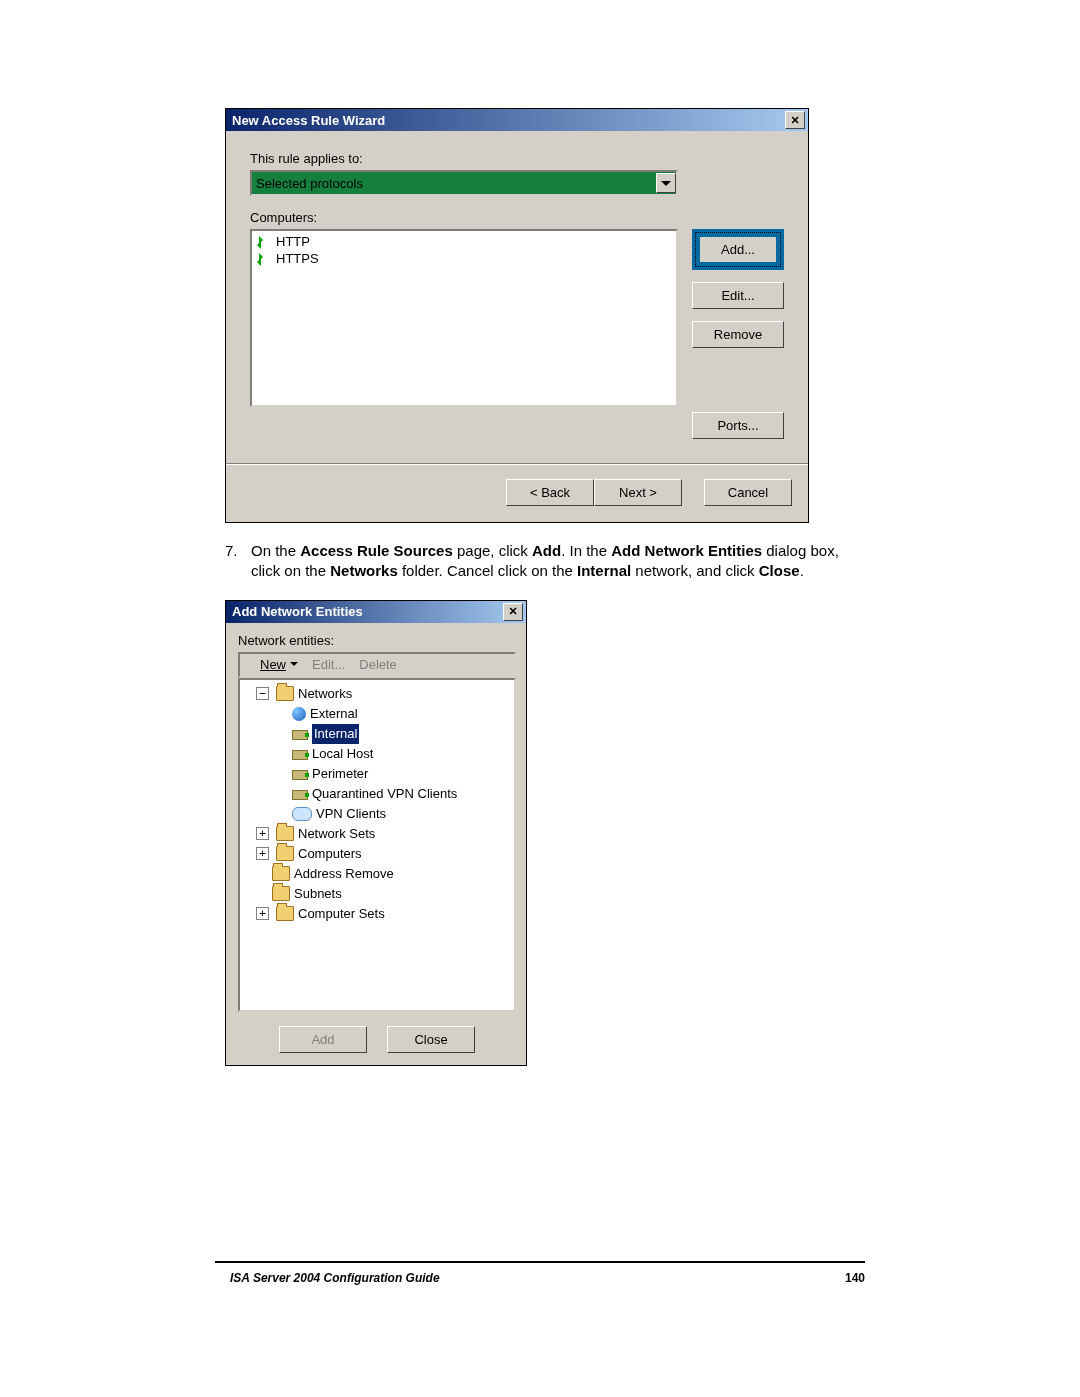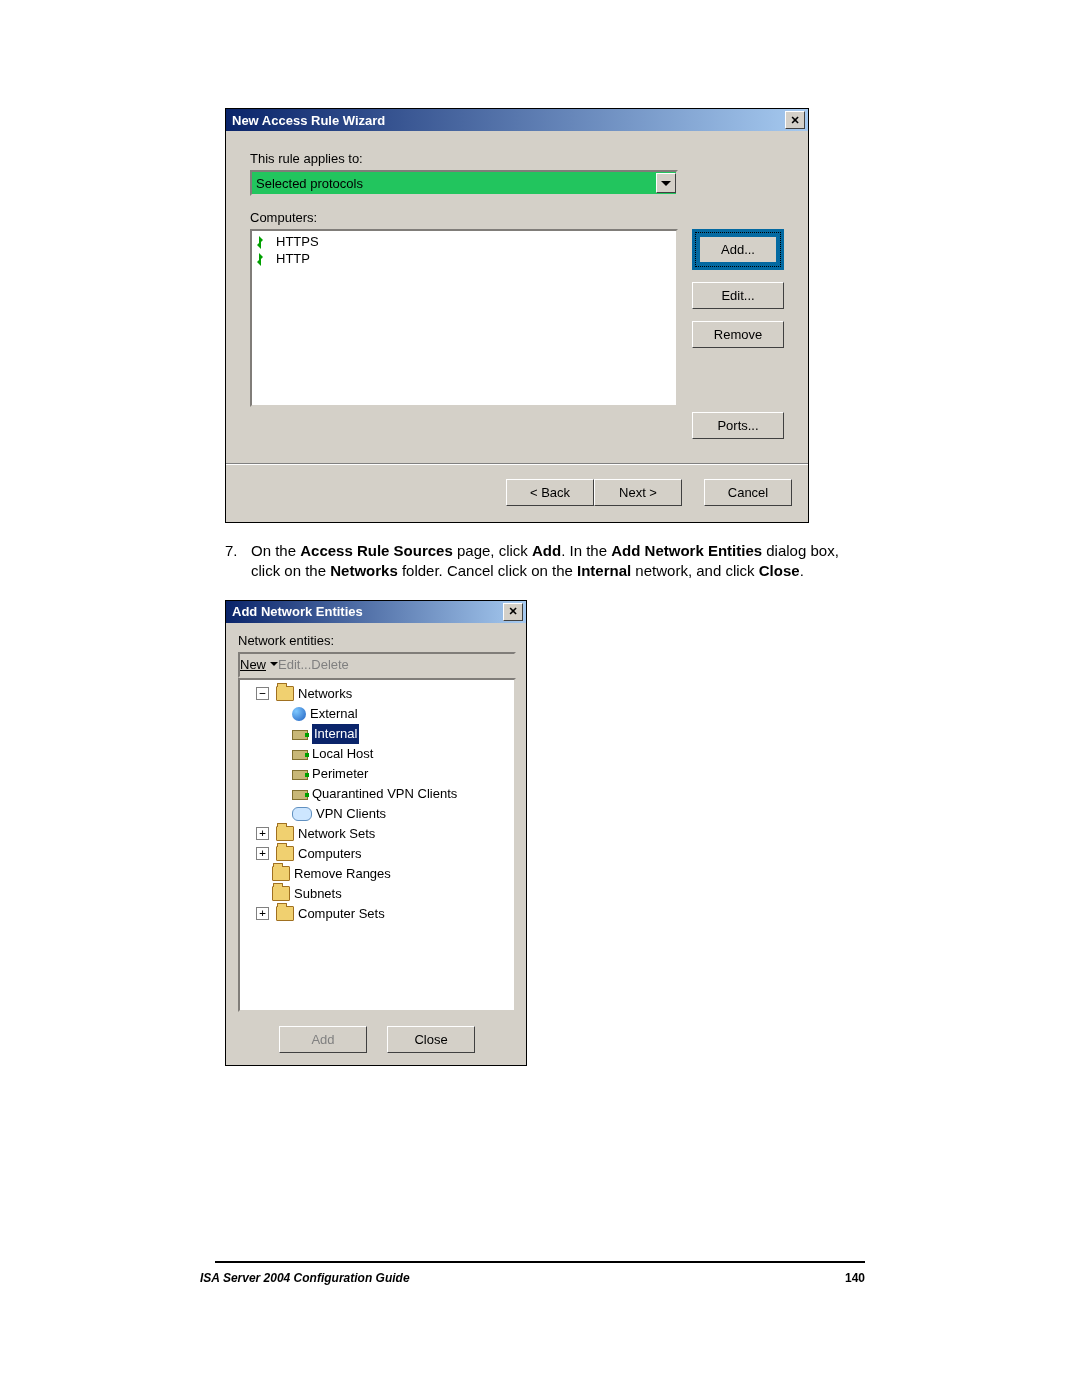--- a/index.html
+++ b/index.html
@@ -13,21 +13,21 @@
   .banner .ttl{font-weight:bold;margin-bottom:4px}
   .banner .sub{padding-left:16px}
   .servericon{width:52px;height:48px;position:relative;margin-top:-2px}
   .servericon .box{position:absolute;width:28px;height:40px;background:#ff8040;border:2px solid #b00000;left:14px;top:2px}
   .servericon .slit{position:absolute;left:18px;top:8px;width:6px;height:2px;background:#b00000}
   .servericon .arrow{position:absolute;width:0;height:0;border:8px solid transparent}
   .servericon .ar1{border-right-color:#008000;left:-4px;top:26px}
   .servericon .sq1{position:absolute;width:12px;height:12px;background:#00a000;right:-6px;top:-2px}
   .dlgbody{padding:20px 24px 8px 24px}
   .lbl{margin-bottom:4px}
-  .dropdown{height:22px;background:#22c55e;border:2px inset #d4d0c8;display:flex;align-items:center;justify-content:space-between;padding:0 0 0 4px;font-size:13px;margin-bottom:14px;width:420px}
+  .dropdown{height:22px;background:#15803d;border:2px inset #d4d0c8;display:flex;align-items:center;justify-content:space-between;padding:0 0 0 4px;font-size:13px;margin-bottom:14px;width:420px}
   .dropdown .arrowbtn{width:18px;height:18px;background:#d4d0c8;border:1px solid #fff;border-right-color:#404040;border-bottom-color:#404040;display:flex;align-items:center;justify-content:center}
   .dropdown .arrowbtn:after{content:"";border:5px solid transparent;border-top-color:#000;margin-top:5px}
   .protoRow{display:flex;align-items:flex-start;gap:14px}
   .listbox{flex:0 0 420px;height:170px;background:#fff;border:2px inset #d4d0c8;padding:2px;overflow:auto}
   .listbox .item{display:flex;align-items:center;gap:6px;padding:1px 2px;font-size:13px}
   .protoicon{width:14px;height:12px;position:relative}
   .protoicon:before,.protoicon:after{content:"";position:absolute;width:0;height:0;border:4px solid transparent}
   .protoicon:before{border-left-color:#00a000;left:3px;top:0}
   .protoicon:after{border-right-color:#00a000;left:-3px;top:5px}
   .btncol{display:flex;flex-direction:column;gap:12px;width:92px}
@@ -38,21 +38,21 @@
   .sep{border-top:1px solid #808080;border-bottom:1px solid #fff;margin:16px 0 0 0}
   .navrow{display:flex;justify-content:flex-end;gap:0;padding:14px 16px 16px 0}
   .navrow .winbtn{width:86px}
   .navrow .gap{width:22px}
   
   .instr{margin:0 0 18px 0;font-size:15px;line-height:1.35;display:flex}
   .instr .num{flex:0 0 26px}
   
   .dlg2{width:300px}
   .dlg2 .body2{padding:10px 10px 12px 12px}
-  .toolbar{border:2px inset #d4d0c8;background:#d4d0c8;height:22px;display:flex;align-items:center;gap:0;padding:0 0;margin-bottom:0}
+  .toolbar{border:2px inset #d4d0c8;background:#d4d0c8;height:22px;display:flex;align-items:center;gap:14px;padding:0 20px;margin-bottom:0}
   .toolbar span{font-size:13px}
   .toolbar .dis{color:#808080}
   .toolbar .menuitem{text-decoration:underline}
   .toolbar .dd:after{content:"";display:inline-block;border:4px solid transparent;border-top-color:#000;margin-left:4px;vertical-align:middle}
   .tree{background:#fff;border:2px inset #d4d0c8;height:322px;padding:4px 2px;overflow:auto;font-size:13px;line-height:20px}
   .tree .row{display:flex;align-items:center;gap:4px;white-space:nowrap}
   .plusbox{width:11px;height:11px;border:1px solid #808080;background:#fff;display:inline-flex;align-items:center;justify-content:center;font-size:11px;line-height:1;font-family:monospace;margin-right:3px}
   .indent1{padding-left:14px}
   .indent2{padding-left:50px}
   .folder{width:16px;height:13px;background:#f0d070;border:1px solid #a07020;position:relative;display:inline-block;border-radius:1px}
@@ -60,21 +60,21 @@
   .neticon{width:14px;height:14px;display:inline-block;position:relative}
   .neticon.globe{background:radial-gradient(circle at 30% 30%,#7ec8ff,#2060c0);border-radius:50%}
   .neticon.nic{background:#c8b878;border:1px solid #807030;height:8px;margin-top:3px}
   .neticon.nic:after{content:"";position:absolute;width:4px;height:4px;background:#00a000;right:-2px;top:2px}
   .neticon.cloud{width:18px;height:12px;background:#cde6ff;border:1px solid #6090c0;border-radius:6px}
   .sel{background:#0a246a;color:#fff;padding:0 2px}
   .btnrow2{display:flex;justify-content:center;gap:20px;margin-top:14px}
   .btnrow2 .winbtn{width:86px}
   
   .footerline{position:absolute;left:215px;right:215px;bottom:134px;border-top:2px solid #000}
-  .footertxt{position:absolute;left:200px;right:215px;bottom:112px;display:flex;justify-content:space-between;font-size:12px;font-style:italic;font-weight:bold}
+  .footertxt{position:absolute;left:230px;right:215px;bottom:112px;display:flex;justify-content:space-between;font-size:12px;font-style:italic;font-weight:bold}
 </style>
 </head>
 <body>
 
 <div class="page">
 
   <div class="dlg">
     <div class="titlebar">
       <span>New Access Rule Wizard</span>
       <span class="closebox">✕</span>
@@ -83,25 +83,25 @@
       <div class="lbl">This rule applies to:</div>
       <div class="dropdown">
         <span>Selected protocols</span>
         <span class="arrowbtn"></span>
       </div>
       <div class="lbl">Computers:</div>
       <div class="protoRow">
         <div class="listbox">
           <div class="item">
               <span class="protoicon"></span>
-              <span>HTTPS</span>
+              <span>HTTP</span>
             </div>
           <div class="item">
               <span class="protoicon"></span>
-              <span>HTTP</span>
+              <span>HTTPS</span>
             </div>
         </div>
         <div class="btncol">
           <div class="winbtn focus">Add...</div>
           <div class="winbtn">Edit...</div>
           <div class="winbtn">Remove</div>
           <div class="porgap"></div>
           <div class="winbtn">Ports...</div>
         </div>
       </div>
@@ -169,21 +169,21 @@
             <span class="folder"></span>
             <span>Network Sets</span>
           </div>
         <div class="row indent1">
             <span class="plusbox">+</span>
             <span class="folder"></span>
             <span>Computers</span>
           </div>
         <div class="row indent1" style="padding-left:30px">
             <span class="folder"></span>
-            <span>Remove Ranges</span>
+            <span>Address Remove</span>
           </div>
         <div class="row indent1" style="padding-left:30px">
             <span class="folder"></span>
             <span>Subnets</span>
           </div>
         <div class="row indent1">
             <span class="plusbox">+</span>
             <span class="folder"></span>
             <span>Computer Sets</span>
           </div>

